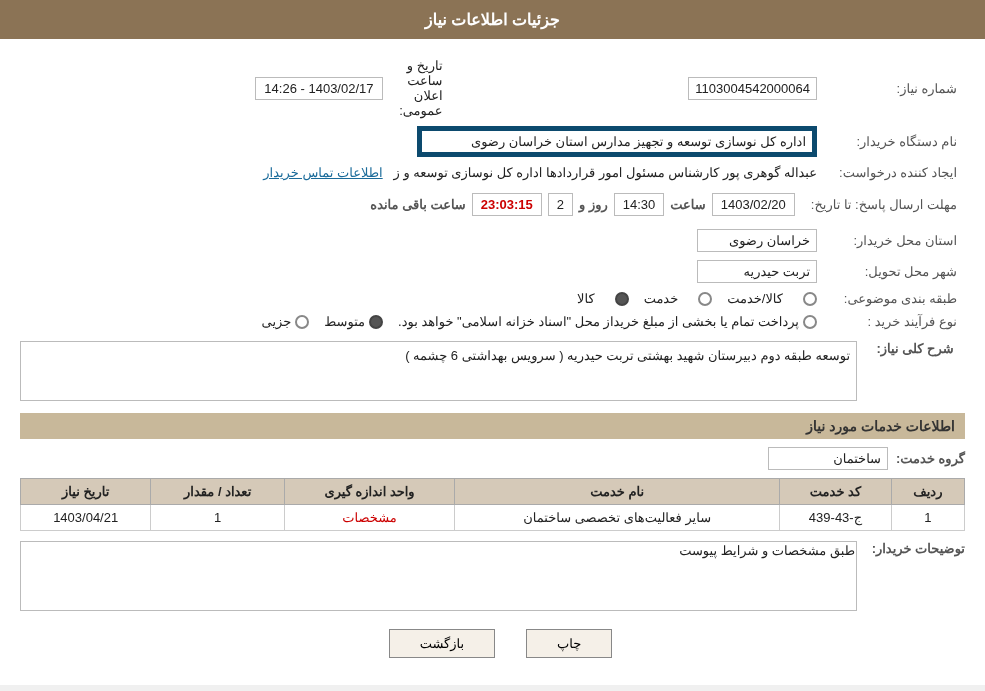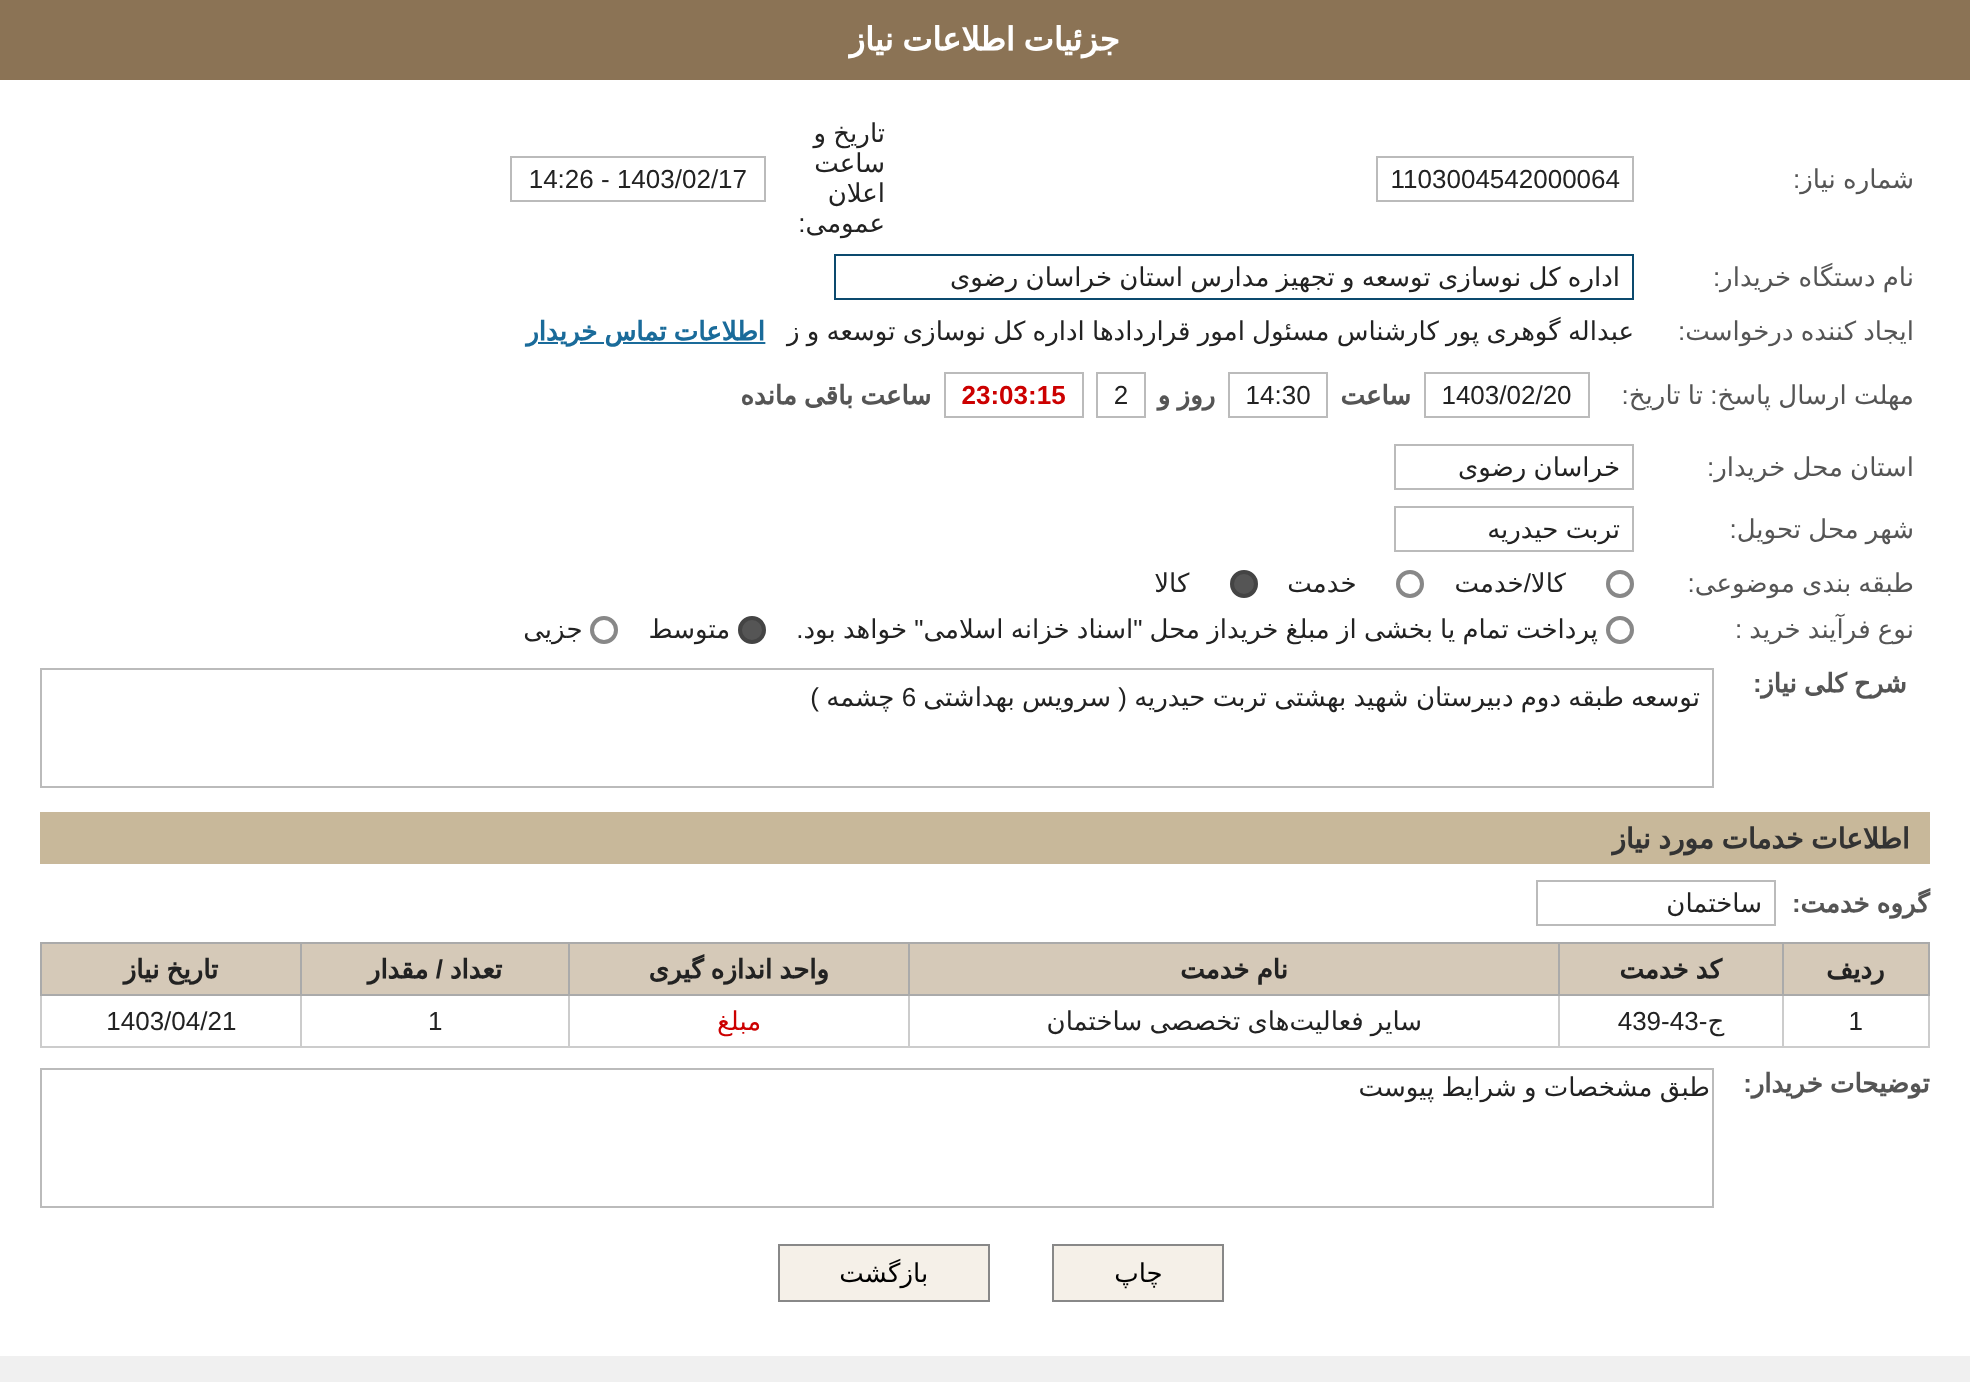--- a/index.html
+++ b/index.html
@@ -51,31 +51,30 @@
       font-weight: normal;
     }
     .value-box {
       border: 1px solid #bbb;
       background: #fff;
       padding: 3px 6px;
       display: inline-block;
       min-width: 120px;
     }
     .value-box-wide {
-      border: 1px solid #0c4a6e;
+      border: 5px solid #0c4a6e;
       background: #fff;
       padding: 3px 6px;
       display: inline-block;
       width: 400px;
     }
     .link-blue {
       color: #1a6b9a;
       text-decoration: underline;
       cursor: pointer;
-      font-weight: bold;
     }
     .datetime-box {
       border: 1px solid #bbb;
       background: #fff;
       padding: 3px 8px;
       display: inline-block;
     }
     .deadline-row {
       display: flex;
       align-items: center;
@@ -347,21 +346,21 @@
           <th>واحد اندازه گیری</th>
           <th>تعداد / مقدار</th>
           <th>تاریخ نیاز</th>
         </tr>
       </thead>
       <tbody id="services-tbody">
       <tr>
             <td>1</td>
             <td>ج-43-439</td>
             <td>سایر فعالیت‌های تخصصی ساختمان</td>
-            <td style="color: rgb(204, 0, 0);">مبلغ</td>
+            <td style="color: rgb(204, 0, 0);">مشخصات</td>
             <td>1</td>
             <td>1403/04/21</td>
           </tr>
         </tbody>
     </table>
 
     <div style="margin-top:10px; display:flex; align-items:flex-start; gap:8px;">
       <span style="font-weight:bold; color:#555; white-space:nowrap; width:100px; text-align:right;">توضیحات خریدار:</span>
       <div style="flex:1;">
         <div class="buyer-desc-box">طبق مشخصات و شرایط پیوست</div>

